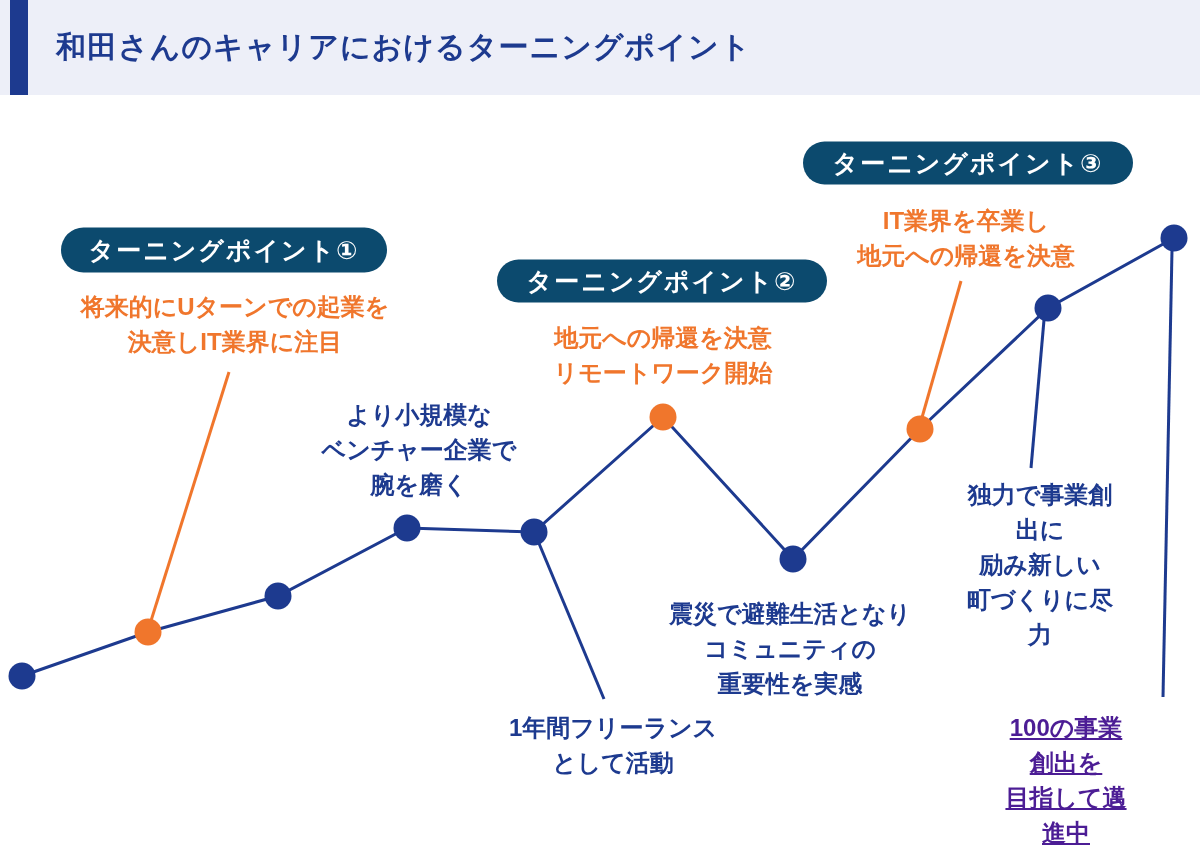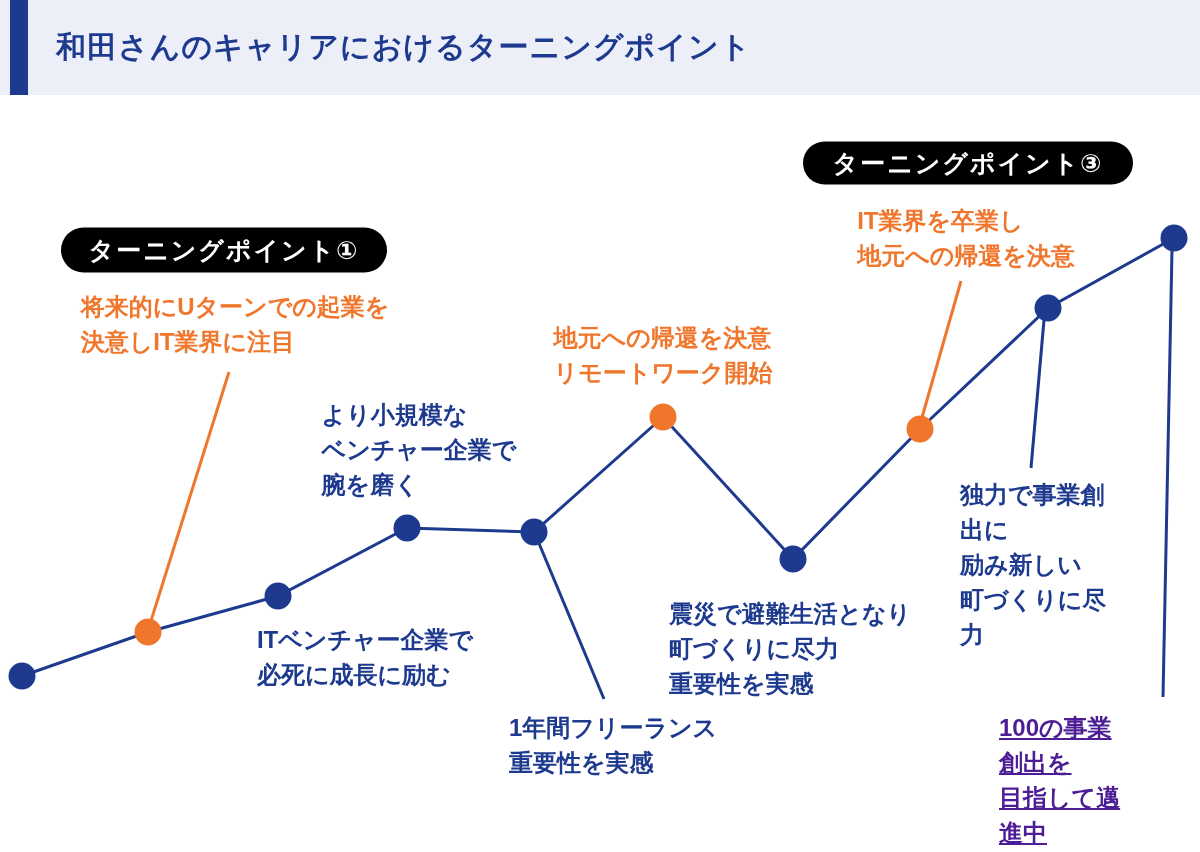--- a/index.html
+++ b/index.html
@@ -21,32 +21,32 @@
   }
   h1.page-title{
     position:absolute;left:56px;top:0;margin:0;height:95px;
     display:flex;align-items:center;
     font-size:30px;font-weight:bold;color:#1d3a8f;letter-spacing:1px;
   }
   svg.graph{position:absolute;left:0;top:0;}
   .badge{
     position:absolute;
     transform:translate(-50%,-50%);
-    background:#000000;color:#ffffff;
+    background:#0c4a6e;color:#ffffff;
     border-radius:23px;
     font-size:25px;font-weight:bold;letter-spacing:2px;
     display:flex;align-items:center;justify-content:center;
     white-space:nowrap;
   }
   .caption{
     position:absolute;
     transform:translateX(-50%);
     font-size:24px;font-weight:bold;
     line-height:35px;
-    text-align:left;
+    text-align:center;
     white-space:pre-line;
   }
 </style>
 </head>
 <body>
 
 <div class="stage">
 
   <header class="titlebar">
     <div class="accent-bar"></div>
@@ -66,37 +66,36 @@
       <circle cx="407" cy="528" r="13.5" fill="#1d3a8f"></circle>
       <circle cx="534" cy="532" r="13.5" fill="#1d3a8f"></circle>
       <circle cx="663" cy="417" r="13.5" fill="#f0762c"></circle>
       <circle cx="793" cy="559" r="13.5" fill="#1d3a8f"></circle>
       <circle cx="920" cy="429" r="13.5" fill="#f0762c"></circle>
       <circle cx="1048" cy="308" r="13.5" fill="#1d3a8f"></circle>
       <circle cx="1174" cy="238" r="13.5" fill="#1d3a8f"></circle>
     </svg>
 
   <div class="badge" style="left: 224px; top: 250px; width: 326px; height: 45px;">ターニングポイント①</div>
+  <div class="badge" style="left: 662px; top: 281px; width: 330px; height: 43px;">ターニングポイント②</div>
   <div class="badge" style="left: 968px; top: 163px; width: 330px; height: 43px;">ターニングポイント③</div>
 
   <div class="caption" style="left: 235px; top: 289px; color: rgb(240, 118, 44);">将来的にUターンでの起業を
 決意しIT業界に注目</div>
   <div class="caption" style="left: 663px; top: 320px; color: rgb(240, 118, 44);">地元への帰還を決意
 リモートワーク開始</div>
   <div class="caption" style="left: 966px; top: 203px; color: rgb(240, 118, 44);">IT業界を卒業し
 地元への帰還を決意</div>
   <div class="caption" style="left: 419px; top: 397px; color: rgb(29, 58, 143);">より小規模な
 ベンチャー企業で
 腕を磨く</div>
-  <div class="caption" style="left: 365px; top: 622px; color: rgb(29, 58, 143);">ITベンチャー企業で
-必死に成長に励む</div>
   <div class="caption" style="left: 613px; top: 710px; color: rgb(29, 58, 143);">1年間フリーランス
-重要性を実感</div>
+として活動</div>
   <div class="caption" style="left: 790px; top: 596px; color: rgb(29, 58, 143);">震災で避難生活となり
-町づくりに尽力
+コミュニティの
 重要性を実感</div>
   <div class="caption" style="left: 1040px; top: 477px; color: rgb(29, 58, 143);">独力で事業創出に
 励み新しい
 町づくりに尽力</div>
   <div class="caption" style="left: 1066px; top: 710px; color: #4c1d95; text-decoration: underline;">100の事業創出を
 目指して邁進中</div>
 
 </div>
 
 </body></html>

